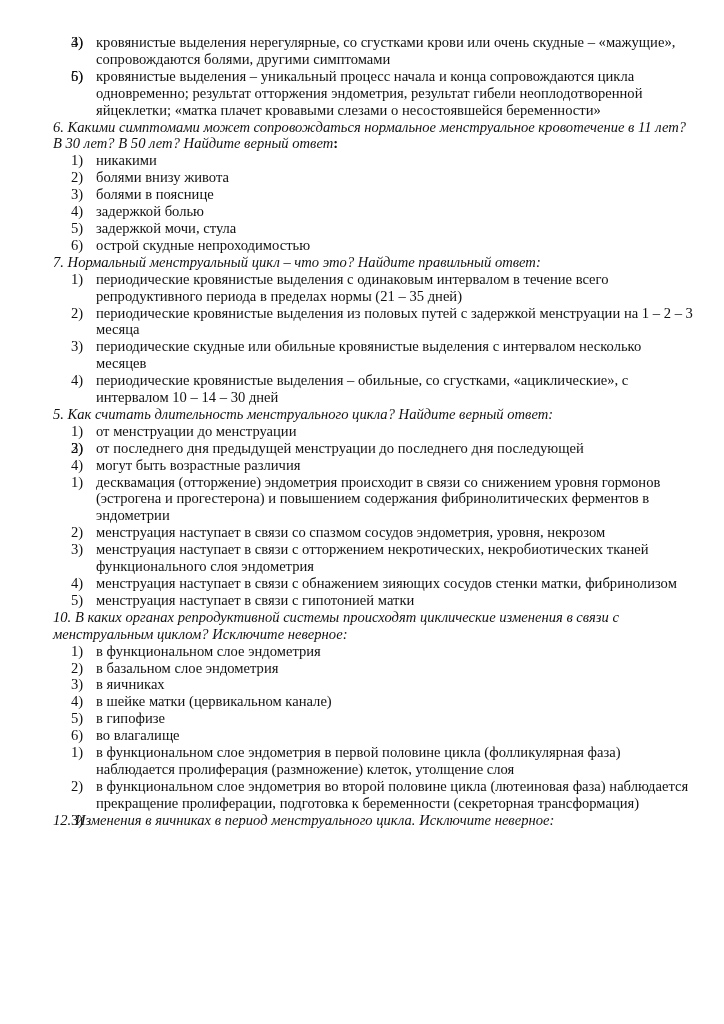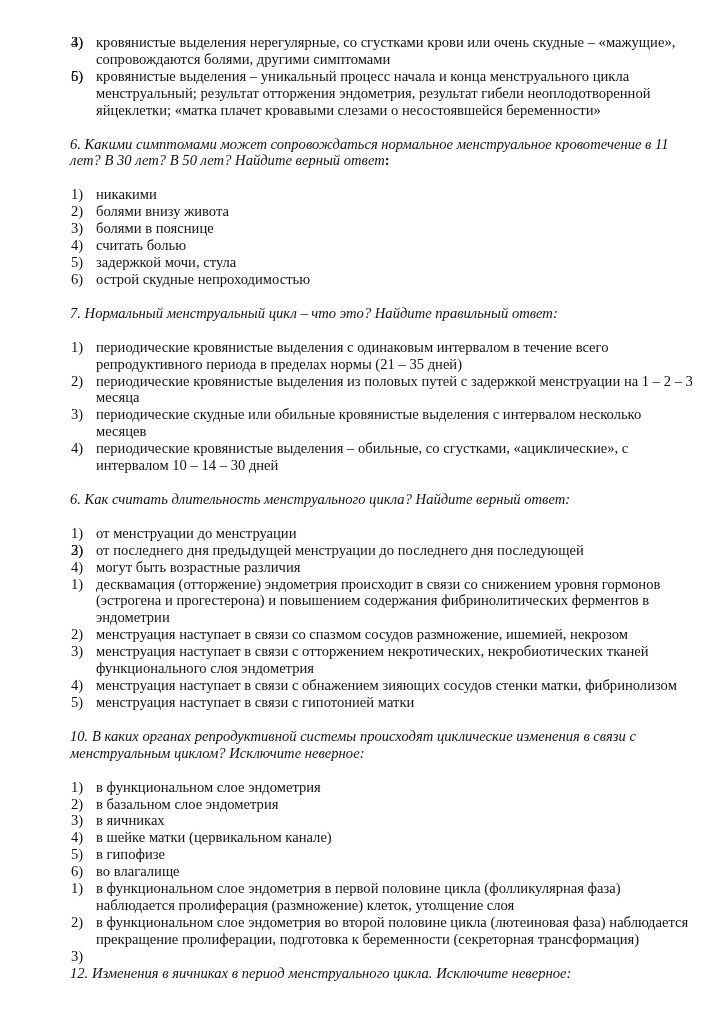--- a/index.html
+++ b/index.html
@@ -1,67 +1,67 @@
 <!DOCTYPE html>
 <html><head>
 <meta charset="utf-8">
 <style>
   html, body { margin:0; padding:0; background:#ffffff; }
   body { width:724px; height:1024px; overflow:hidden; position:relative; }
   .page {
     position:absolute; left:53px; top:34px; width:640px;
     font-family:"Liberation Serif", serif; font-size:14.6px; line-height:16.9px; color:#111;
   }
-  .q { font-style:italic; margin:17px; }
+  .q { font-style:italic; margin:0; }
   .q .colon-bold { font-style:normal; font-weight:bold; }
   ol { list-style:none; margin:0; padding:0; }
   li { position:relative; padding-left:43px; }
   li .num { position:absolute; left:18px; top:0; }
 </style>
 </head>
 <body>
 
 <div class="page">
 
   <ol>
     <li><span class="num">3)</span></li>
     <li><span class="num">4)</span><span>кровянистые выделения нерегулярные, со сгустками крови или очень скудные – «мажущие», сопровождаются болями, другими симптомами</span></li>
     <li><span class="num">5)</span></li>
-    <li><span class="num">6)</span><span>кровянистые выделения – уникальный процесс начала и конца менструального цикла менструальный; результат отторжения эндометрия, результат гибели неоплодотворенной яйцеклетки; «матка плачет кровавыми слезами о несостоявшейся беременности»</span></li>
+    <li><span class="num">6)</span><span>кровянистые выделения – уникальный процесс начала и конца сопровождаются цикла одновременно; результат отторжения эндометрия, результат гибели неоплодотворенной яйцеклетки; «матка плачет кровавыми слезами о несостоявшейся беременности»</span></li>
   </ol>
 
   <p class="q"><span>6. Какими симптомами может сопровождаться нормальное  менструальное кровотечение в 11 лет? В 30 лет? В 50 лет? Найдите верный ответ</span><span class="colon-bold">:</span></p>
   <ol>
     <li><span class="num">1)</span><span>никакими</span></li>
     <li><span class="num">2)</span><span>болями внизу живота</span></li>
     <li><span class="num">3)</span><span>болями в пояснице</span></li>
-    <li><span class="num">4)</span><span>считать болью</span></li>
+    <li><span class="num">4)</span><span>задержкой болью</span></li>
     <li><span class="num">5)</span><span>задержкой мочи, стула</span></li>
     <li><span class="num">6)</span><span>острой скудные непроходимостью</span></li>
   </ol>
 
   <p class="q">7. Нормальный менструальный цикл – что это? Найдите правильный ответ:</p>
   <ol>
     <li><span class="num">1)</span><span>периодические кровянистые выделения с одинаковым интервалом в течение всего репродуктивного периода в пределах нормы (21 – 35 дней)</span></li>
     <li><span class="num">2)</span><span>периодические кровянистые выделения из половых путей с задержкой менструации на 1 – 2 – 3 месяца</span></li>
     <li><span class="num">3)</span><span>периодические скудные или обильные кровянистые выделения с интервалом несколько месяцев</span></li>
     <li><span class="num">4)</span><span>периодические кровянистые выделения – обильные, со сгустками, «ациклические», с интервалом 10 – 14 – 30 дней</span></li>
   </ol>
 
-  <p class="q">6. Как считать длительность менструального цикла? Найдите верный ответ:</p>
+  <p class="q">5. Как считать длительность менструального цикла? Найдите верный ответ:</p>
   <ol>
     <li><span class="num">1)</span><span>от менструации до менструации</span></li>
     <li><span class="num">2)</span></li>
     <li><span class="num">3)</span><span>от последнего дня предыдущей менструации до последнего дня последующей</span></li>
     <li><span class="num">4)</span><span>могут быть возрастные различия</span></li>
   </ol>
 
   <ol>
     <li><span class="num">1)</span><span>десквамация (отторжение) эндометрия происходит в связи со снижением уровня гормонов (эстрогена и прогестерона) и повышением содержания фибринолитических ферментов в эндометрии</span></li>
-    <li><span class="num">2)</span><span>менструация наступает в связи со спазмом сосудов размножение, ишемией, некрозом</span></li>
+    <li><span class="num">2)</span><span>менструация наступает в связи со спазмом сосудов эндометрия, уровня, некрозом</span></li>
     <li><span class="num">3)</span><span>менструация наступает в связи с отторжением некротических, некробиотических тканей функционального слоя эндометрия</span></li>
     <li><span class="num">4)</span><span>менструация наступает в связи с обнажением зияющих сосудов стенки матки, фибринолизом</span></li>
     <li><span class="num">5)</span><span>менструация наступает в связи с гипотонией матки</span></li>
   </ol>
 
   <p class="q">10. В каких органах репродуктивной системы происходят циклические изменения в связи с менструальным циклом? Исключите неверное:</p>
   <ol>
     <li><span class="num">1)</span><span>в функциональном слое эндометрия</span></li>
     <li><span class="num">2)</span><span>в базальном слое эндометрия</span></li>
     <li><span class="num">3)</span><span>в яичниках</span></li>

